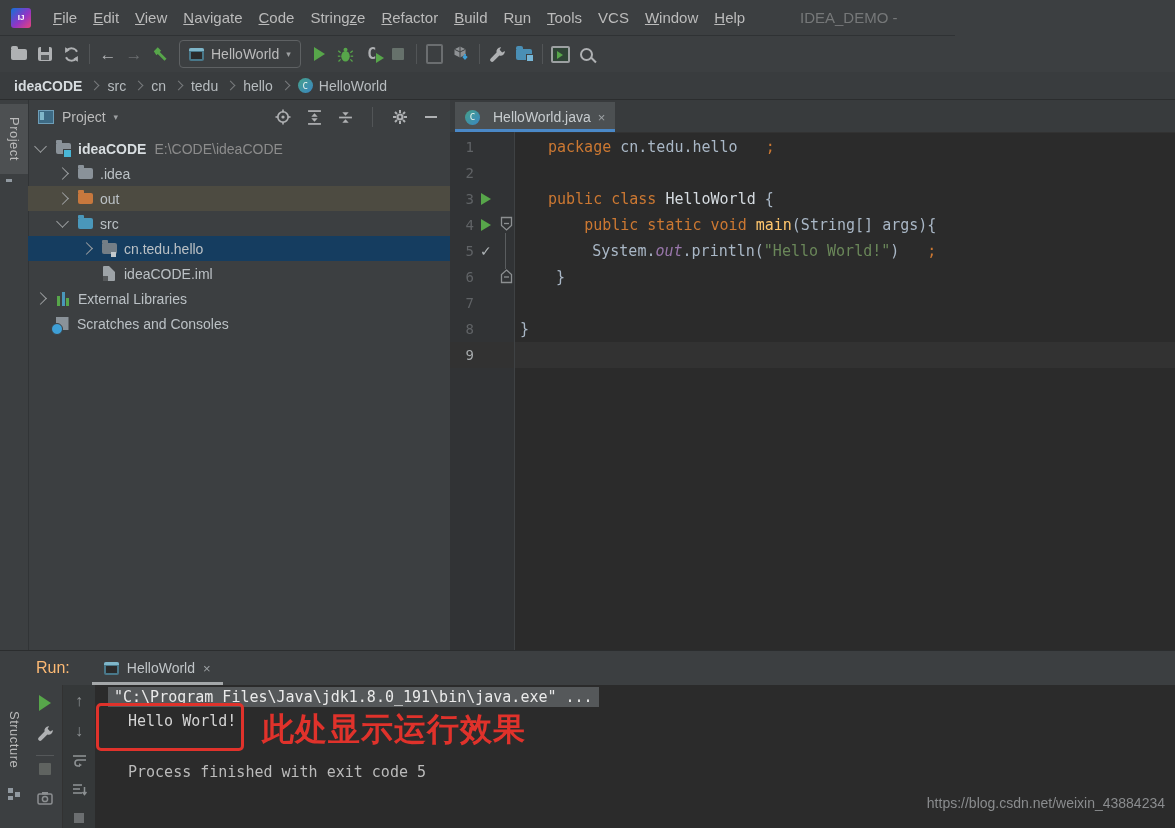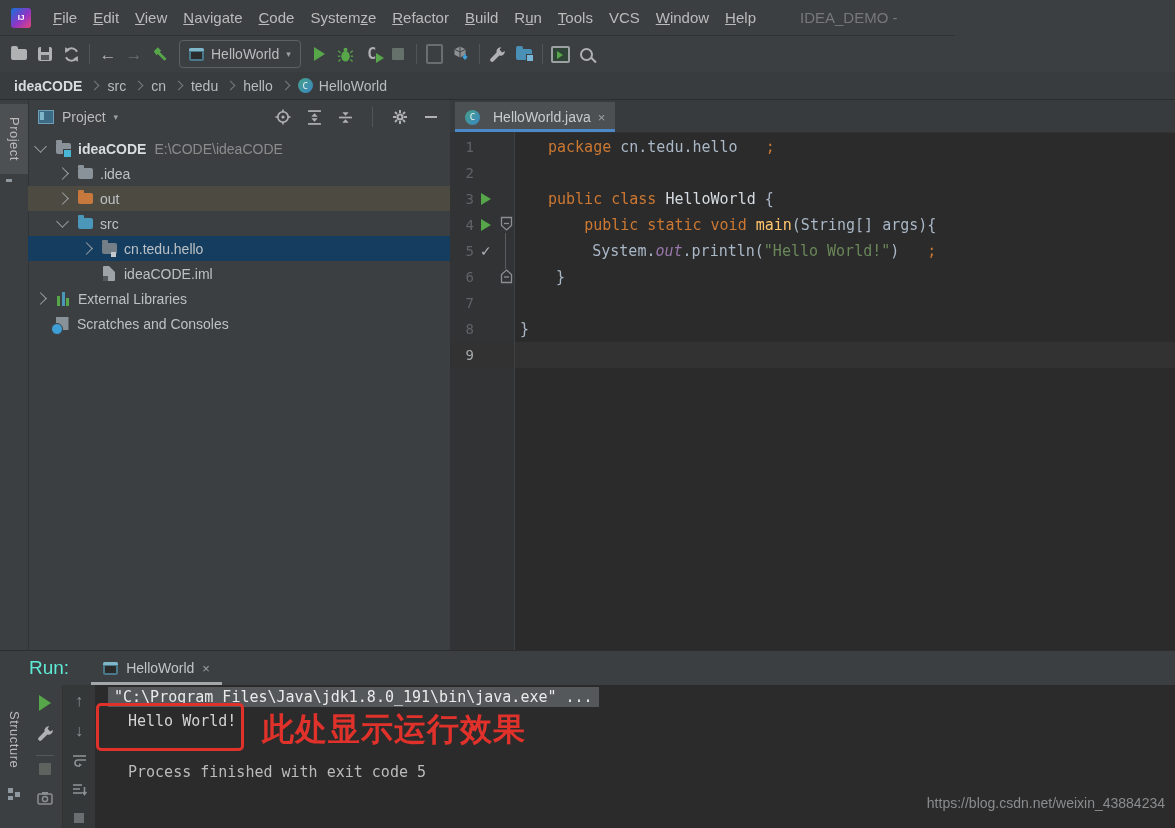--- a/index.html
+++ b/index.html
@@ -136,21 +136,21 @@
   .cline{position:absolute;left:520px;height:26px;line-height:26px;white-space:pre;
          font-family:"DejaVu Sans Mono",monospace;font-size:15px;color:#A9B7C6;}
   .tk-kw{color:#CC7832;margin-left:28px;} .tk-pl{color:#A9B7C6;} .tk-cls{color:#D5DBE0;}
   .tk-mth{color:#FFC66D;} .tk-fld{color:#9876AA;font-style:italic;} .tk-str{color:#6A8759;}
   #caret-line{position:absolute;left:450px;top:342px;width:725px;height:26px;background:#323232;}
   .foldline{position:absolute;left:505px;width:1px;background:#5A5D5F;}
 
   
   #run-top-border{position:absolute;left:0;top:650px;width:1175px;height:1px;background:#2b2d2e;}
   #run-header{position:absolute;left:28px;top:651px;width:1147px;height:34px;background:#3C3F41;display:flex;align-items:center;}
-  #run-label{margin-left:1px;font-size:19px;color:#5eead4;}
+  #run-label{margin-left:8px;font-size:16px;color:#fdba74;}
   #run-tab{position:relative;margin-left:22px;height:34px;display:flex;align-items:center;gap:8px;padding:0 12px;}
   #run-tab::after{content:"";position:absolute;left:0;right:0;bottom:0;height:3px;background:#A4A7A9;}
   #run-tab .lbl{font-size:14px;color:#C0C5C8;}
   #console-col1{position:absolute;left:28px;top:685px;width:34px;height:143px;background:#3C3F41;border-right:1px solid #323232;}
   #console-col2{position:absolute;left:63px;top:685px;width:32px;height:143px;background:#353839;border-right:1px solid #323232;}
   .cbtn{position:absolute;left:0;width:100%;display:flex;justify-content:center;}
   .divbar{position:absolute;left:8px;width:18px;height:1px;background:#55585A;}
   #console{position:absolute;left:95px;top:685px;width:1080px;height:143px;background:#2B2B2B;}
   .con-line{position:absolute;font-family:"DejaVu Sans Mono",monospace;font-size:15px;white-space:pre;color:#BBBBBB;}
   #con1{left:13px;top:2px;background:#55585A;color:#EAEAEA;padding:1px 6px;}
@@ -169,21 +169,21 @@
 
 <div id="app">
 
   <div id="menubar">
     <div class="logo">IJ</div>
     <span class="mi"><span></span><u>F</u><span>ile</span></span>
     <span class="mi"><span></span><u>E</u><span>dit</span></span>
     <span class="mi"><span></span><u>V</u><span>iew</span></span>
     <span class="mi"><span></span><u>N</u><span>avigate</span></span>
     <span class="mi"><span></span><u>C</u><span>ode</span></span>
-    <span class="mi"><span>System</span><u>z</u><span>e</span></span>
+    <span class="mi"><span>String</span><u>z</u><span>e</span></span>
     <span class="mi"><span></span><u>R</u><span>efactor</span></span>
     <span class="mi"><span></span><u>B</u><span>uild</span></span>
     <span class="mi"><span>R</span><u>u</u><span>n</span></span>
     <span class="mi"><span></span><u>T</u><span>ools</span></span>
     <span class="mi"><span>VCS</span><u></u><span></span></span>
     <span class="mi"><span></span><u>W</u><span>indow</span></span>
     <span class="mi"><span></span><u>H</u><span>elp</span></span>
     <span id="win-title">IDEA_DEMO - HelloWorld.java - Administrator</span>
   </div>
 

